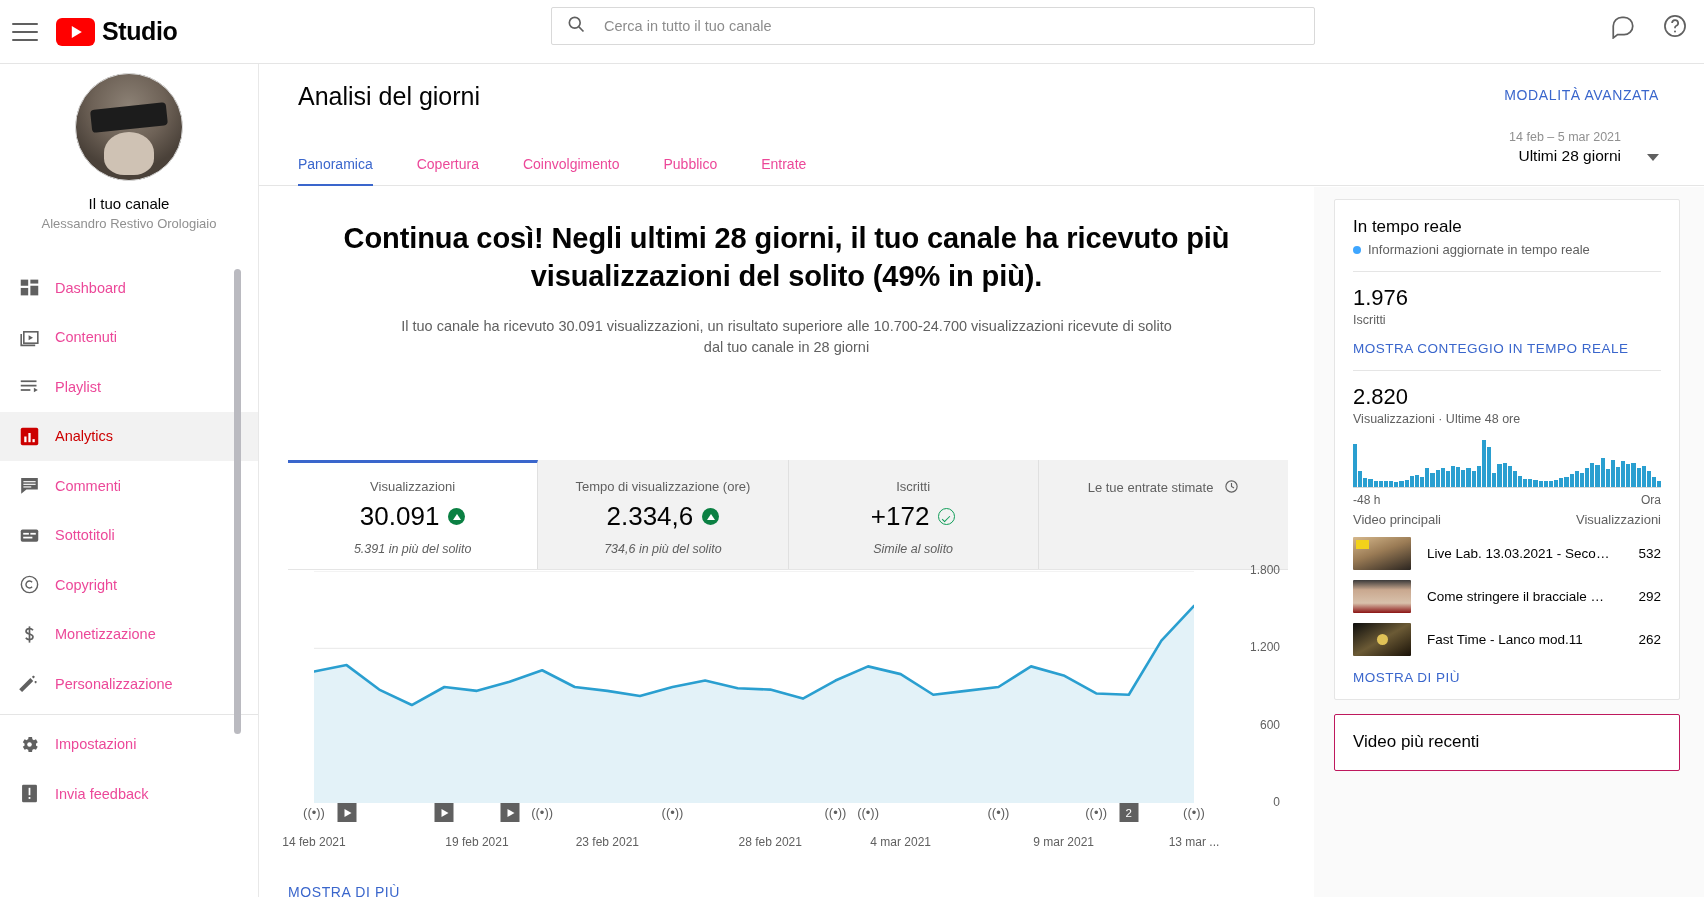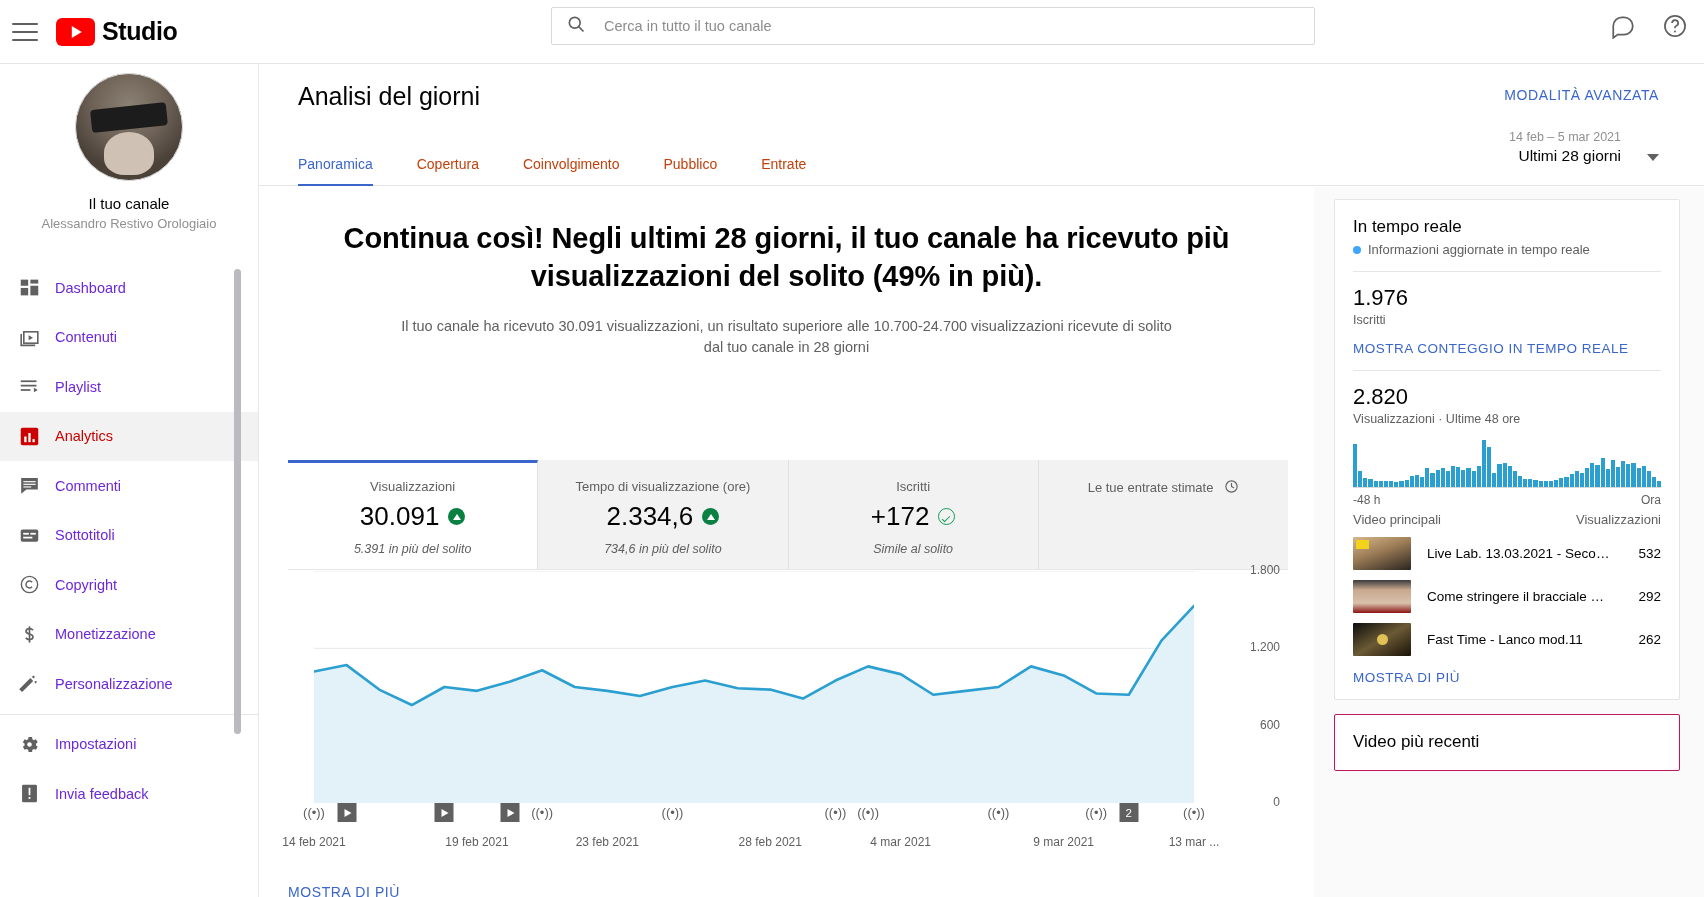--- a/index.html
+++ b/index.html
@@ -104,21 +104,21 @@
   .navitem {
     display: flex; align-items: center;
     height: 49.5px; padding-left: 3px;
     cursor: pointer; position: relative;
   }
   .navitem.active { background: #f2f2f2; }
   .navitem .ic {
     width: 52px; display: flex; align-items: center; justify-content: center;
     flex: 0 0 52px; color: #606060;
   }
-  .navitem .lb { font-size: 14.5px; color: #6d28d9; }
+  .navitem .lb { font-size: 14.5px; color: #ec4899; }
   .navitem.active .lb { color: #c00; font-weight: 500; }
   .navitem.active .ic { color: #c00; }
   .nav-divider { height: 1px; background: #e5e5e5; margin: 5px 0 5px 0; }
 
   .scrollbar {
     position: absolute; left: 234px; top: 218px;
     width: 7px; height: 465px; border-radius: 4px;
     background: #babac0;
   }
 
@@ -154,21 +154,21 @@
     border-left: 6px solid transparent;
     border-right: 6px solid transparent;
     border-top: 7px solid #606060;
   }
 
   .tabs {
     position: absolute; left: 39px; bottom: 0;
     display: flex; gap: 0;
   }
   .tab {
-    font-size: 14px; color: #c2410c;
+    font-size: 14px; color: #ec4899;
     padding: 0 22px 13px; cursor: pointer;
     position: relative;
   }
   .tab:first-child { padding-left: 0; }
   .tab.active { color: #3a66cc; font-weight: 400; }
   .tab.active::after {
     content: ""; position: absolute;
     left: 0; right: 22px; bottom: -1px; height: 2px; background: #3a66cc;
   }
 

